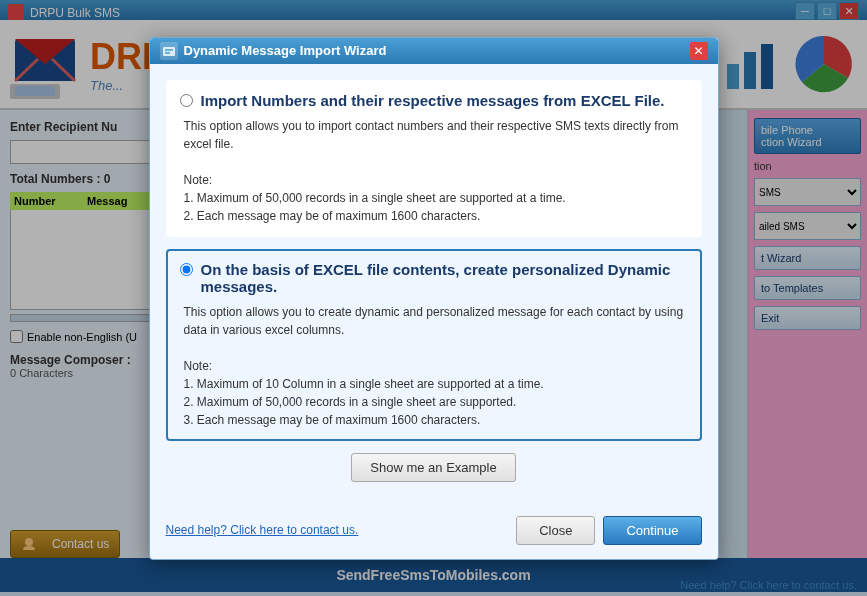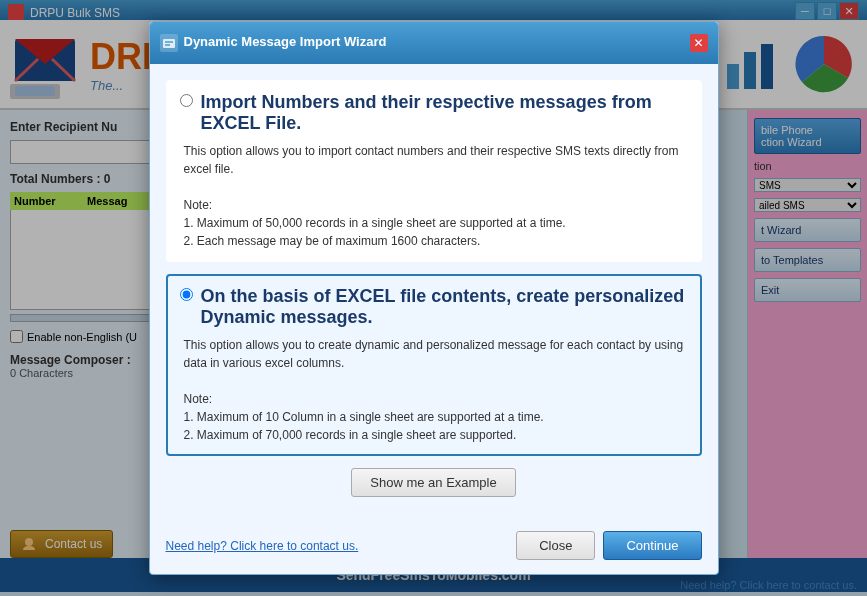--- a/index.html
+++ b/index.html
@@ -195,21 +195,21 @@
       border-color: #2060a0;
     }
     .sms-dropdown {
       display: flex;
       align-items: center;
       gap: 2px;
     }
     .sms-select {
       flex: 1;
       font-size: 10px;
-      height: 14px;
+      height: 28px;
       border: 1px solid #8ab0d0;
     }
 
     
     .bottom-bar {
       height: 34px;
       background: #1a5a9a;
       display: flex;
       align-items: center;
       justify-content: center;
@@ -240,22 +240,23 @@
       background: #f0f6ff;
       border: 1px solid #7aaad0;
       border-radius: 4px;
       width: 570px;
       box-shadow: 0 4px 20px rgba(0,0,0,0.4);
       position: relative;
     }
     .modal-titlebar {
       background: linear-gradient(to bottom, #4a9fd4, #2b7ab5);
       color: white;
-      padding: 12px 10px;
-      display: flex;
+      padding: 4px 10px;
+      display: flex;
+      align-items: center;
       border-radius: 4px 4px 0 0;
       font-size: 13px;
       font-weight: bold;
     }
     .modal-titlebar-icon {
       width: 18px;
       height: 18px;
       margin-right: 6px;
       background: #fff3;
       border-radius: 2px;
@@ -297,21 +298,21 @@
       display: flex;
       align-items: flex-start;
       margin-bottom: 8px;
     }
     .radio-btn {
       margin-right: 8px;
       margin-top: 2px;
       cursor: pointer;
     }
     .option-label {
-      font-size: 18px;
+      font-size: 15px;
       font-weight: bold;
       color: #1a3a6a;
     }
     .option-desc {
       font-size: 12px;
       color: #333;
       line-height: 1.5;
       margin-left: 0;
       padding-left: 4px;
     }
@@ -367,21 +368,21 @@
       left: 10px;
       background: linear-gradient(to bottom, #d4a030, #a07010);
       border: 1px solid #806000;
       color: white;
       padding: 5px 10px;
       font-size: 12px;
       cursor: pointer;
       border-radius: 3px;
       display: flex;
       align-items: center;
-      gap: 8px;
+      gap: 15px;
     }
   </style>
 </head>
 <body>
 
 <div class="title-bar">
   <span class="title-bar-icon"></span>
   <span>DRPU Bulk SMS</span>
   <div class="title-bar-controls">
     <button class="title-btn">─</button>
@@ -533,21 +534,22 @@
         <div class="option-header">
           <input type="radio" name="import_option" class="radio-btn" checked="" style="">
           <span class="option-label">On the basis of EXCEL file contents, create personalized Dynamic messages.</span>
         </div>
         <div class="option-desc">
           <span>This option allows you to create dynamic and personalized message for each
 contact by using data in various excel columns.</span><br>
           <br>
           <span>Note:</span><br>
           <span>1. Maximum of 10 Column in a single sheet are supported at a time.</span><br>
-          <span>2. Maximum of 70,000 records in a single sheet are supported.</span><br>
+          <span>2. Maximum of 50,000 records in a single sheet are supported.</span><br>
+          <span>3. Each message may be of maximum 1600 characters.</span>
         </div>
       </div>
 
       <button class="show-example-btn">Show me an Example</button>
 
     </div>
 
     <div class="modal-footer">
       <span class="help-link">Need help? Click here to contact us.</span>
       <div class="footer-buttons">

